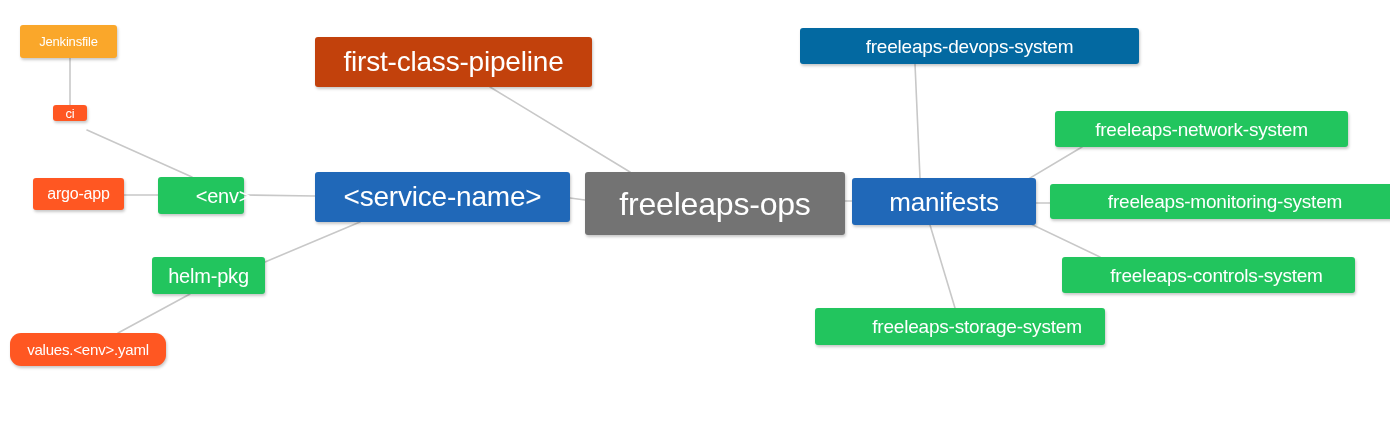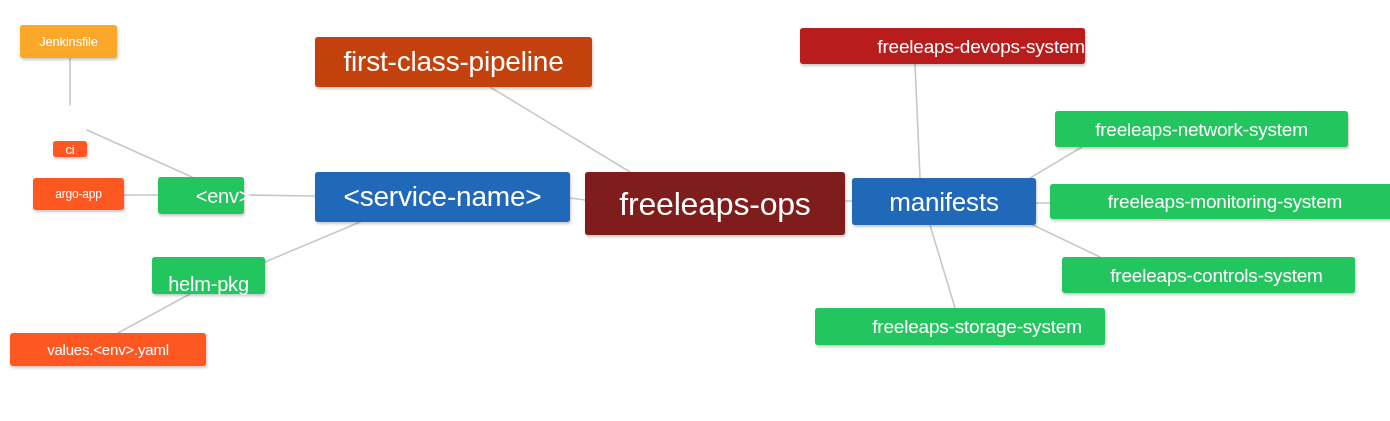--- a/index.html
+++ b/index.html
@@ -63,48 +63,48 @@
       <line x1="920" y1="178" x2="915" y2="64" stroke="#c8c8c8" stroke-width="1.6" stroke-linecap="round"></line>
       <line x1="1010" y1="190" x2="1082" y2="147" stroke="#c8c8c8" stroke-width="1.6" stroke-linecap="round"></line>
       <line x1="1010" y1="203" x2="1050" y2="203" stroke="#c8c8c8" stroke-width="1.6" stroke-linecap="round"></line>
       <line x1="1010" y1="214" x2="1100" y2="257" stroke="#c8c8c8" stroke-width="1.6" stroke-linecap="round"></line>
       <line x1="930" y1="225" x2="955" y2="308" stroke="#c8c8c8" stroke-width="1.6" stroke-linecap="round"></line>
     </svg>
   <div id="nodes-layer">
       <div class="node" style="left: 20px; top: 25px; width: 97px; height: 33px; background: rgb(250, 167, 42); font-size: 13px; justify-content: center;">
         <span class="node-label">Jenkinsfile</span>
       </div>
-      <div class="node" style="left: 53px; top: 105px; width: 34px; height: 16px; background: rgb(255, 87, 34); font-size: 13px; margin-top: 36px;">
+      <div class="node" style="left: 53px; top: 105px; width: 34px; height: 16px; background: rgb(255, 87, 34); font-size: 13px;">
         <span class="node-label">ci</span>
       </div>
-      <div class="node" style="left: 33px; top: 178px; width: 91px; height: 32px; background: rgb(255, 87, 34); font-size: 12px;">
+      <div class="node" style="left: 33px; top: 178px; width: 91px; height: 32px; background: rgb(255, 87, 34); font-size: 16px;">
         <span class="node-label">argo-app</span>
       </div>
       <div class="node" style="left: 158px; top: 177px; width: 86px; height: 37px; background: rgb(34, 197, 94); font-size: 20px; padding-left: 44px;">
         <span class="node-label">&lt;env&gt;</span>
       </div>
-      <div class="node" style="left: 152px; top: 257px; width: 113px; height: 37px; background: rgb(34, 197, 94); font-size: 20px; align-items: flex-end;">
+      <div class="node" style="left: 152px; top: 257px; width: 113px; height: 37px; background: rgb(34, 197, 94); font-size: 20px;">
         <span class="node-label">helm-pkg</span>
       </div>
-      <div class="node" style="left: 10px; top: 333px; width: 196px; height: 33px; background: rgb(255, 87, 34); font-size: 15px;">
+      <div class="node" style="left: 10px; top: 333px; width: 156px; height: 33px; background: rgb(255, 87, 34); font-size: 15px; border-radius: 11px;">
         <span class="node-label">values.&lt;env&gt;.yaml</span>
       </div>
       <div class="node" style="left: 315px; top: 37px; width: 277px; height: 50px; background: #c2410c; font-size: 28px;">
         <span class="node-label">first-class-pipeline</span>
       </div>
       <div class="node" style="left: 315px; top: 172px; width: 255px; height: 50px; background: rgb(32, 104, 184); font-size: 28px;">
         <span class="node-label">&lt;service-name&gt;</span>
       </div>
-      <div class="node" style="left: 585px; top: 172px; width: 260px; height: 63px; background: #7f1d1d; font-size: 32px;">
+      <div class="node" style="left: 585px; top: 172px; width: 260px; height: 63px; background: #737373; font-size: 32px;">
         <span class="node-label">freeleaps-ops</span>
       </div>
       <div class="node" style="left: 852px; top: 178px; width: 184px; height: 47px; background: rgb(32, 104, 184); font-size: 26px;">
         <span class="node-label">manifests</span>
       </div>
-      <div class="node" style="left: 800px; top: 28px; width: 285px; height: 36px; background: #b91c1c; font-size: 19px; justify-content: flex-end;">
+      <div class="node" style="left: 800px; top: 28px; width: 339px; height: 36px; background: #0369a1; font-size: 19px;">
         <span class="node-label">freeleaps-devops-system</span>
       </div>
       <div class="node" style="left: 1055px; top: 111px; width: 293px; height: 36px; background: rgb(34, 197, 94); font-size: 19px;">
         <span class="node-label">freeleaps-network-system</span>
       </div>
       <div class="node" style="left: 1050px; top: 184px; width: 350px; height: 35px; background: rgb(34, 197, 94); font-size: 19px;">
         <span class="node-label">freeleaps-monitoring-system</span>
       </div>
       <div class="node" style="left: 1062px; top: 257px; width: 293px; height: 36px; background: rgb(34, 197, 94); font-size: 19px; padding-left: 16px;">
         <span class="node-label">freeleaps-controls-system</span>

